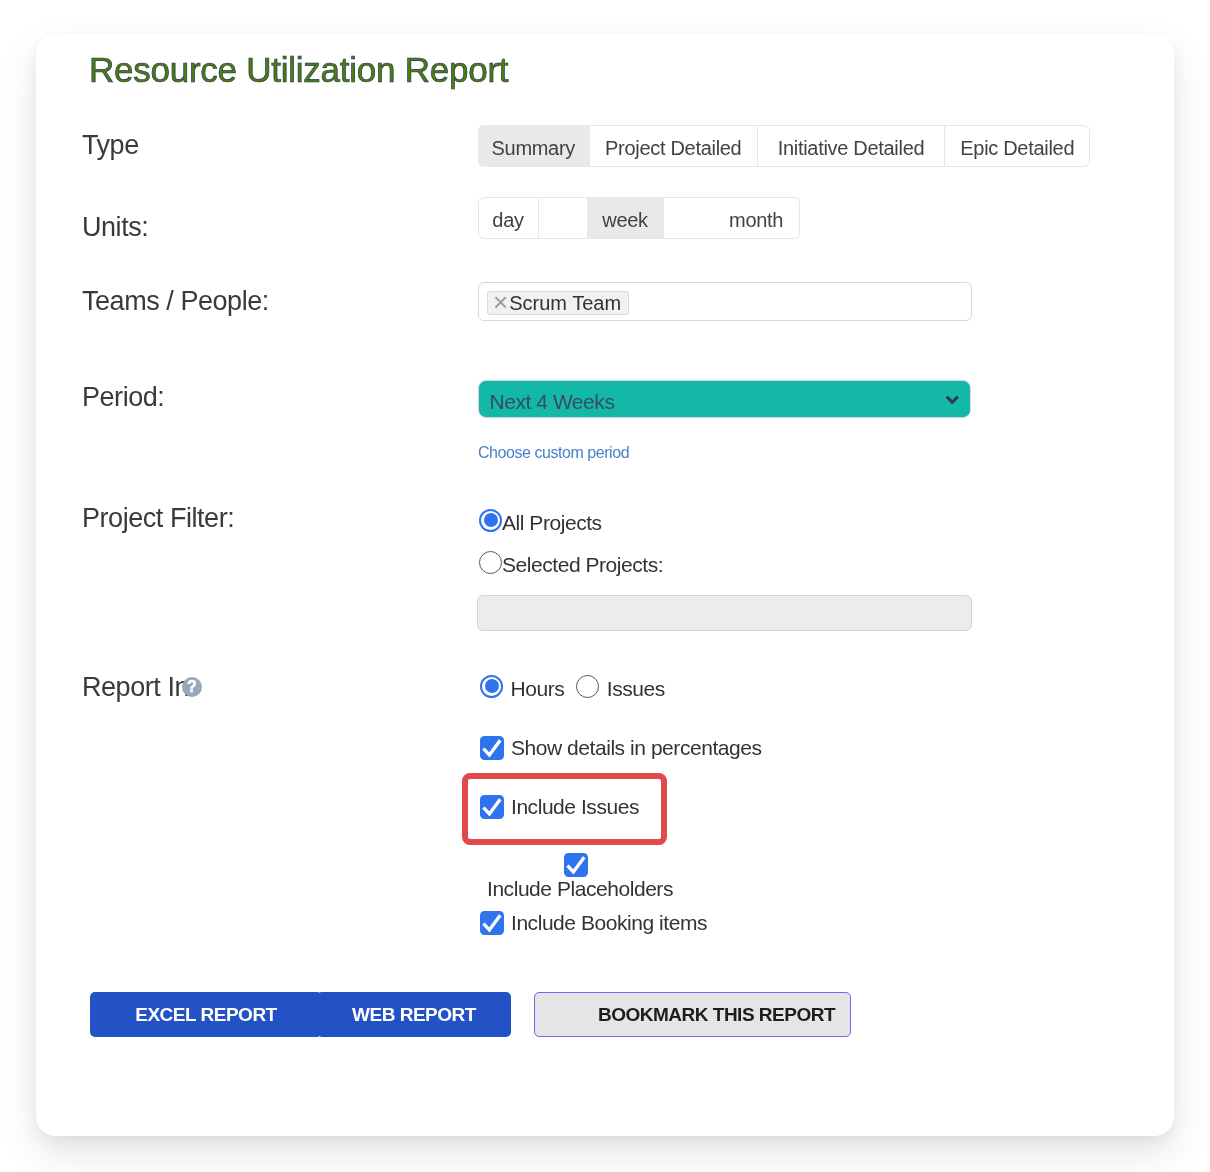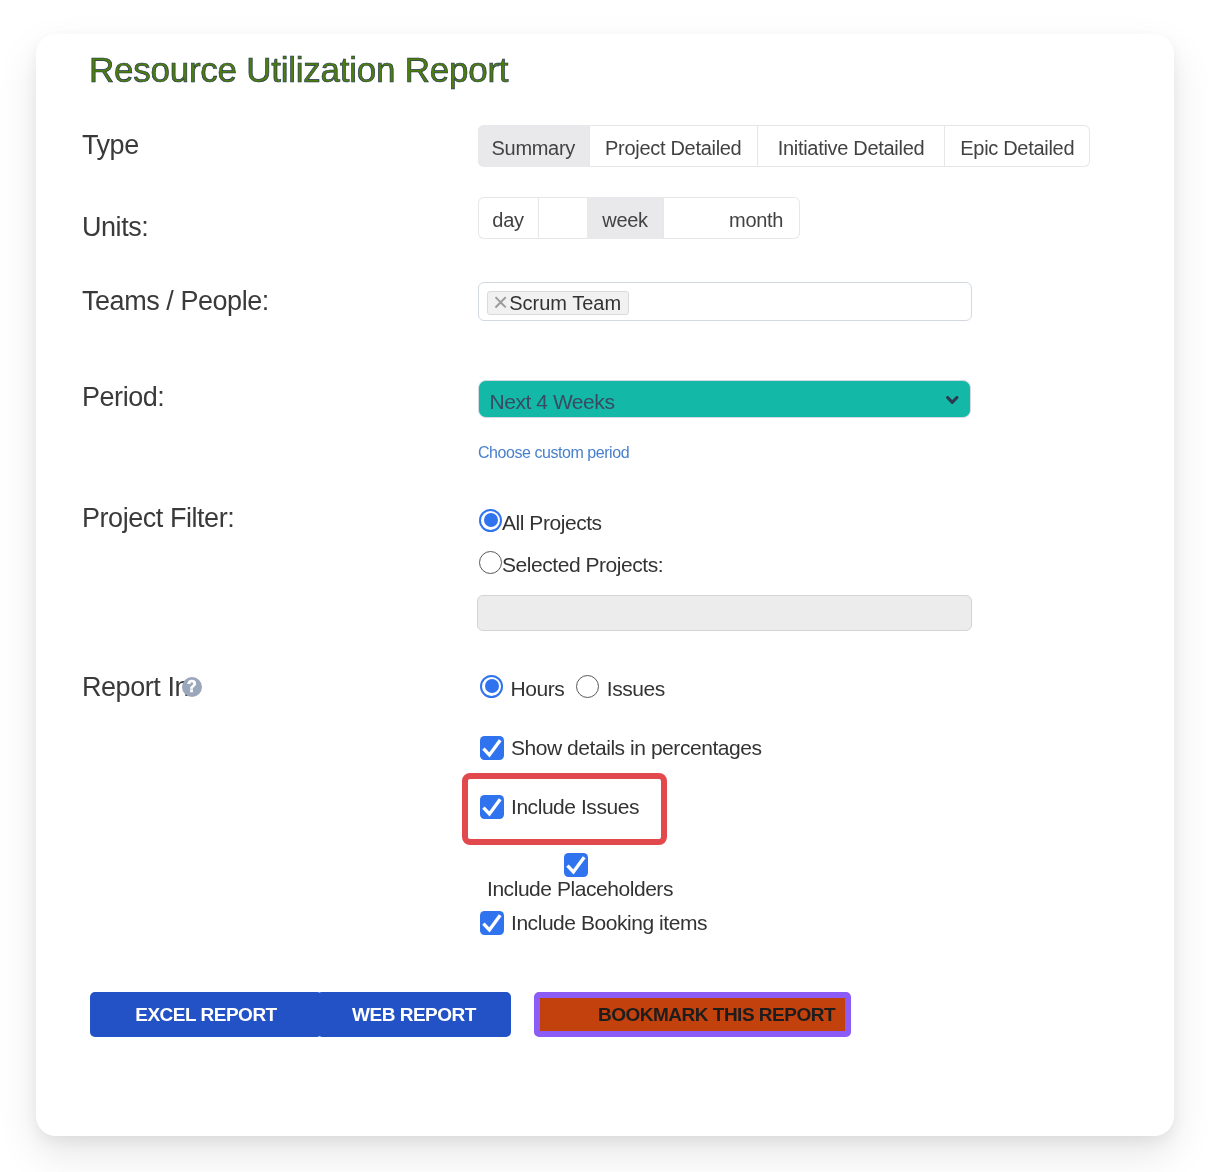--- a/index.html
+++ b/index.html
@@ -99,21 +99,21 @@
   }
 
   
   .btn {
     top: 958px; height: 45px; border: none; border-radius: 5px; padding-top: 1.5px;
     display: flex; align-items: center; justify-content: center;
     font-family: "Liberation Sans", sans-serif;
     font-size: 19px; font-weight: 700; letter-spacing: -0.5px; cursor: pointer; white-space: nowrap;
   }
   .btn-primary { background: #2252c5; color: #fff; }
-  .btn-secondary { background: #c2410c; color: #1d1d1d; border: 6px solid #8b5cf6; padding-left: 48px; }
+  .btn-secondary { background: #e5e5e5; color: #1d1d1d; border: 1px solid #8b5cf6; padding-left: 48px; }
   .btn-excel { left: 42px; width: 232px; margin-left: 12px; }
   .btn-web { left: 281px; width: 194px; }
   .btn-bookmark { left: 498px; width: 317px; }
 </style>
 </head>
 <body>
 
 <div class="card">
 
   <div class="abs page-title">Resource Utilization Report</div>

